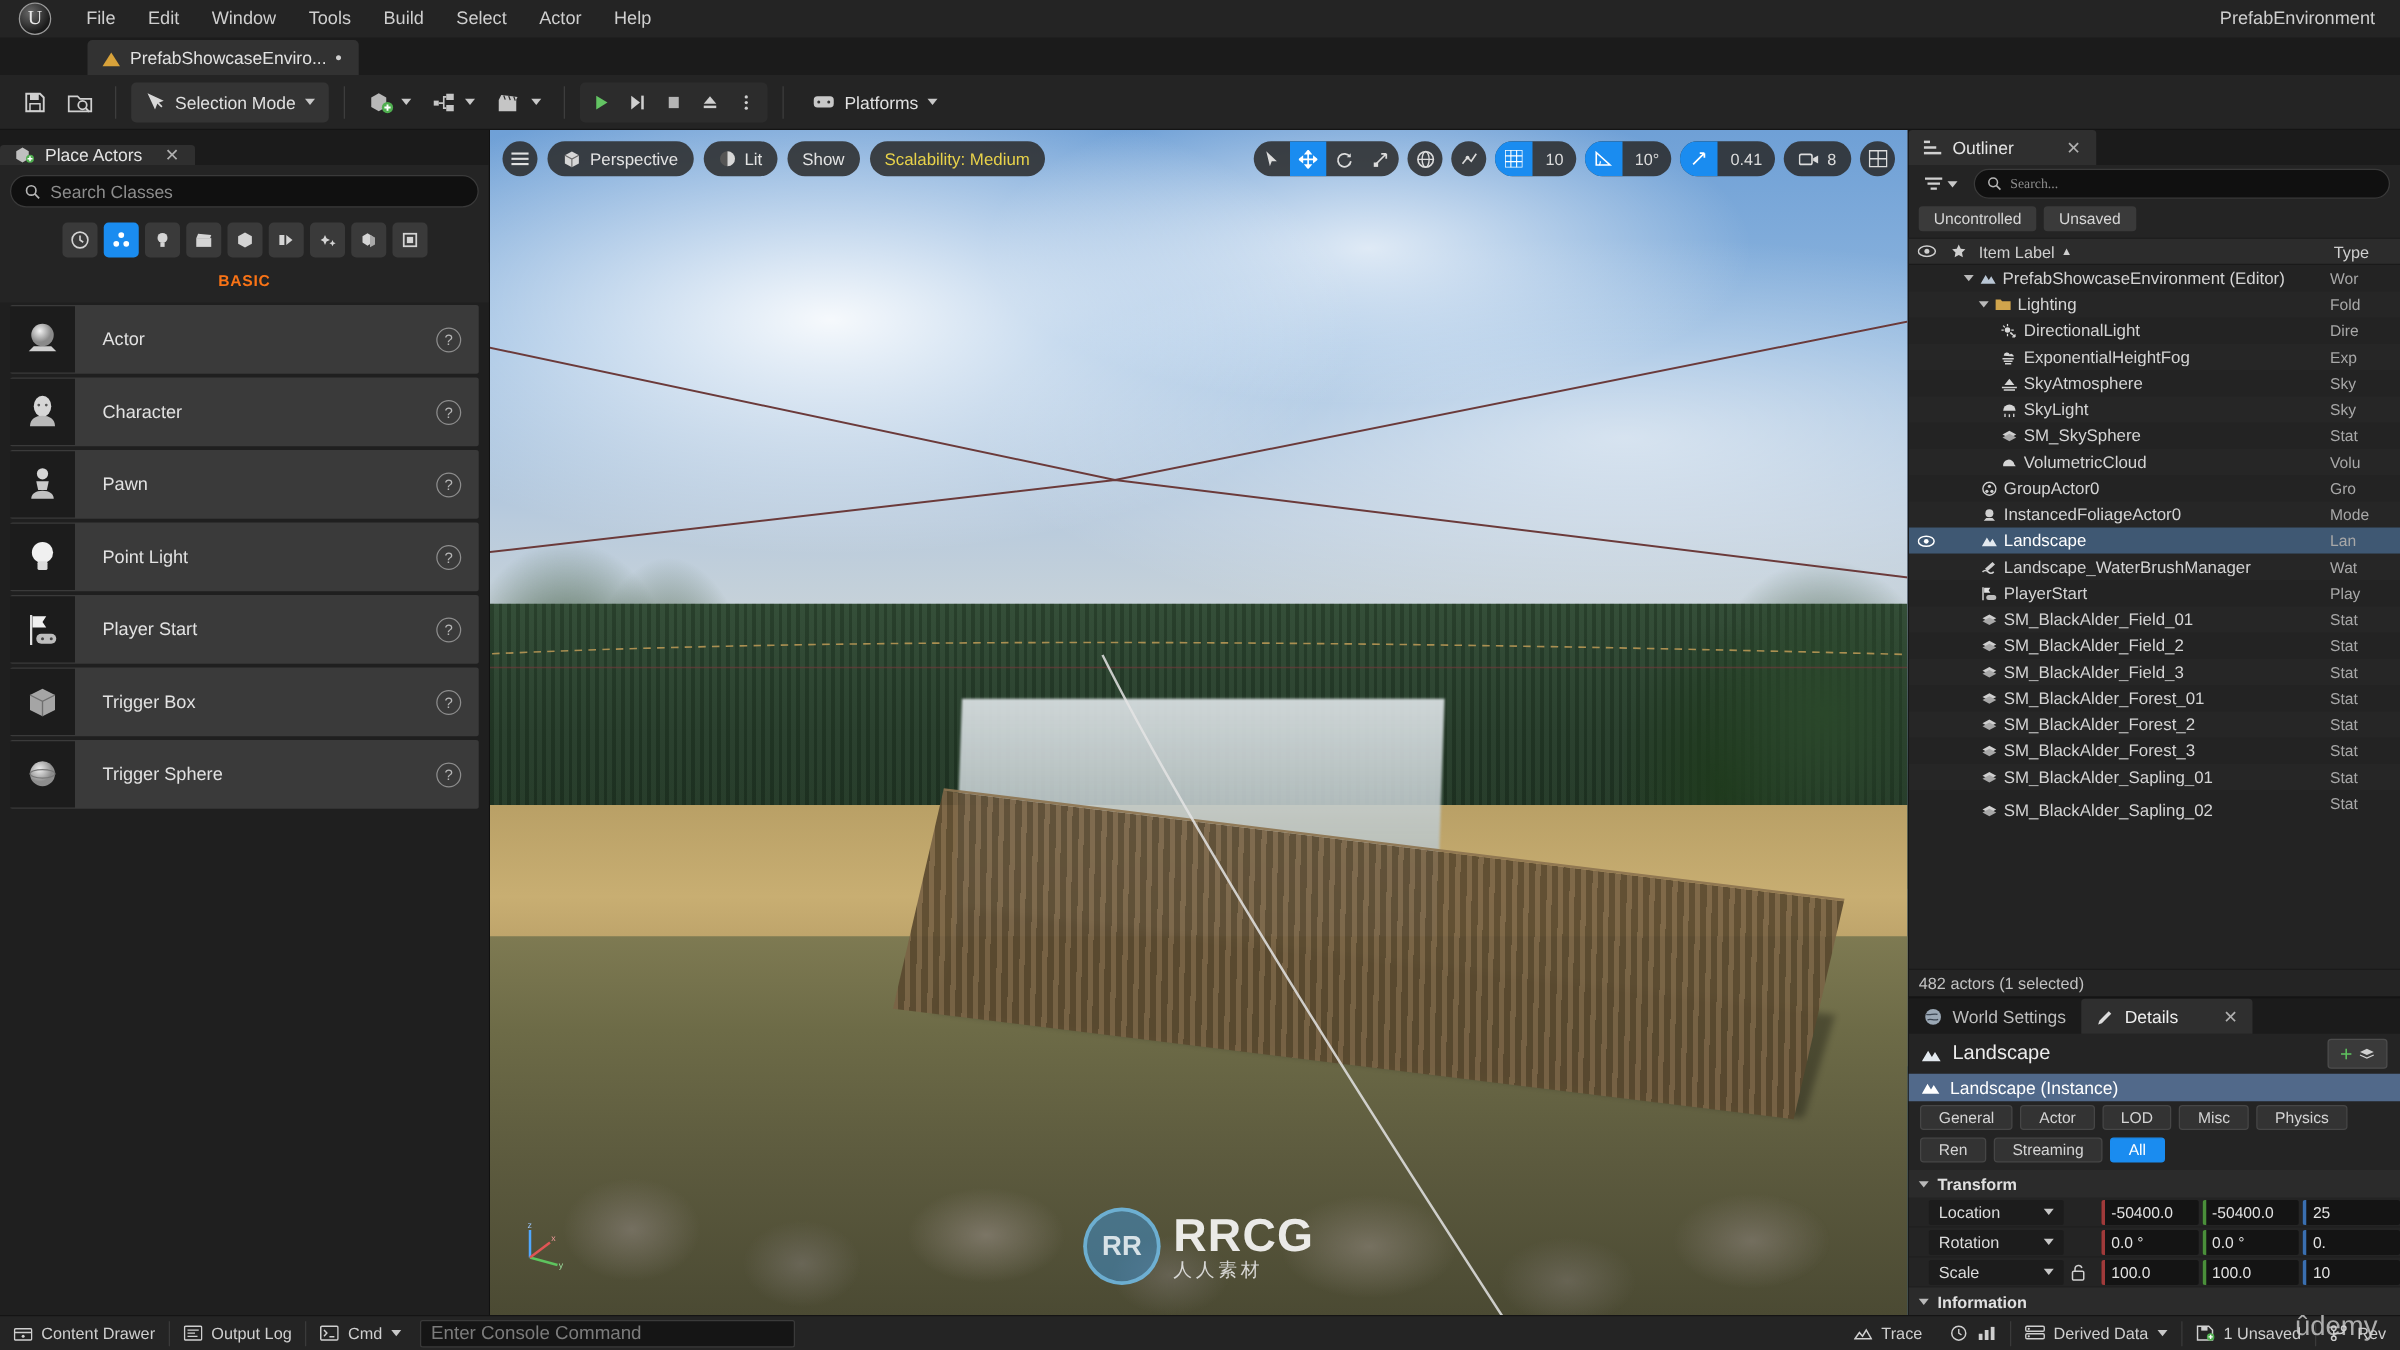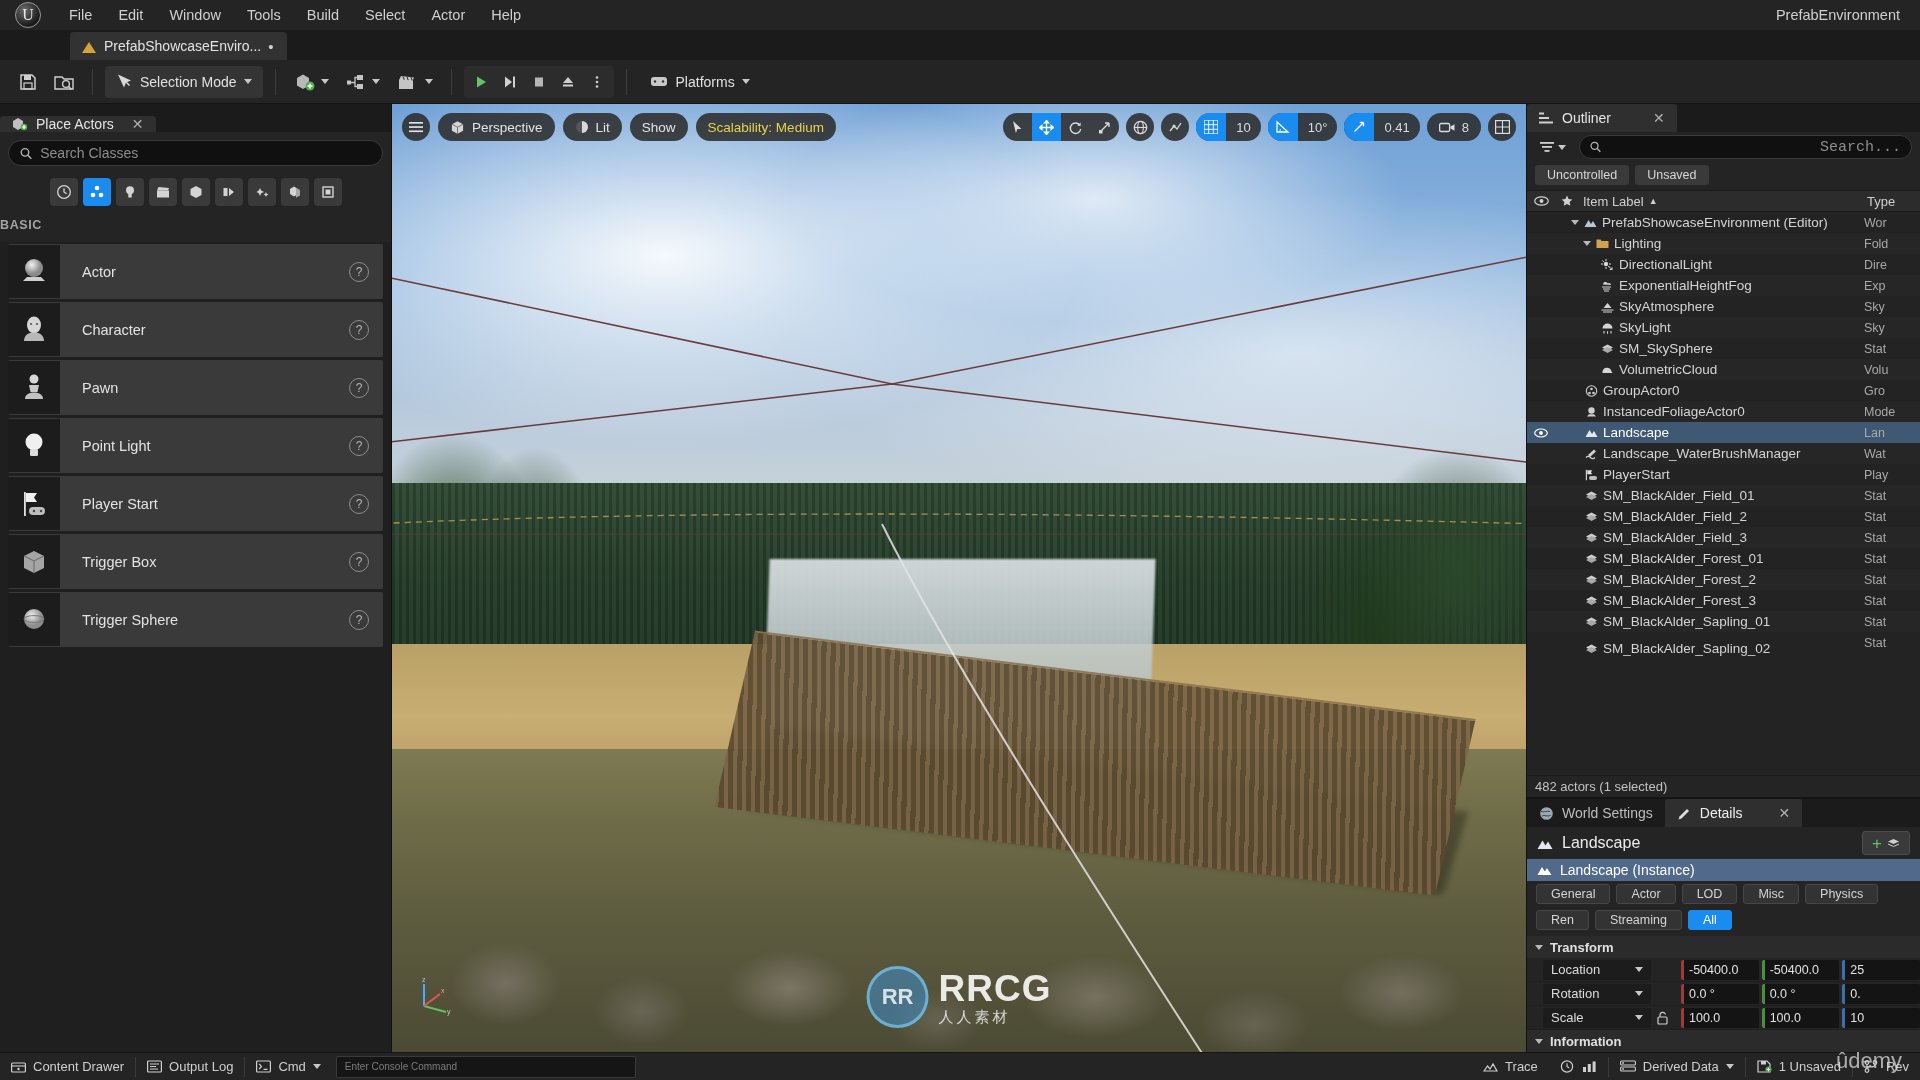--- a/index.html
+++ b/index.html
@@ -50,22 +50,22 @@
      font-size:14px; color:#e4e4e4; border-top-left-radius:3px;border-top-right-radius:3px;}
   .panel-tab .x{ font-size:14px; color:#b0b0b0; margin-left:10px;}
   .search-row{ margin:8px 8px 4px; height:26px; background:#101010; border:1px solid #3a3a3a;
      border-radius:13px; display:flex; align-items:center; gap:8px; padding:0 11px;}
   .search-row input{ background:transparent;border:none;outline:none;color:#d8d8d8;font-size:14px;
      font-family:"Liberation Sans",sans-serif; width:100%;}
   .search-row input::placeholder{ color:#8d8d8d;}
   .cat-row{ display:flex; justify-content:center; gap:5px; padding:8px 0 4px;}
   .cat{ width:28px;height:28px;border-radius:4px;background:#3a3a3a; display:flex;align-items:center;justify-content:center;}
   .cat.on{ background:#1a8cf0;}
-  .basic-hdr{ font-size:12.5px; font-weight:bold; letter-spacing:.6px;
-     color:#a3a3a3; padding:8px 0 10px; background:#242424;}
+  .basic-hdr{ text-align:center; font-size:12.5px; font-weight:bold; letter-spacing:.6px;
+     color:#f97316; padding:8px 0 10px; background:#242424;}
   .actor-list{ flex:1; overflow:hidden; background:#1f1f1f; padding-top:2px;}
   .actor-row{ height:55px; margin:0 8px 3px; background:#3a3a3a; border-radius:2px;
      display:flex; align-items:center; gap:0; }
   .actor-thumb{ width:52px;height:53px; background:#1c1c1c; display:flex;align-items:center;justify-content:center;flex:0 0 52px;}
   .actor-name{ flex:1; font-size:14.5px; color:#e2e2e2; padding-left:22px;}
   .helpdot{ width:20px;height:20px;border-radius:50%;border:1.3px solid #8d8d8d; color:#b5b5b5;
      font-size:12px; display:flex;align-items:center;justify-content:center; margin-right:14px;}
 
   
   .viewport{ flex:1; position:relative; overflow:hidden; background:#6f84a0;}
@@ -139,22 +139,22 @@
 
   
   .rightpanel{ width:394px; flex:0 0 394px; background:#242424; display:flex; flex-direction:column; border-left:1px solid #111;}
   .out-tabrow{ height:28px; display:flex; background:#1b1b1b;}
   .out-tab{ display:flex;align-items:center;gap:8px;padding:0 12px;background:#2f2f2f;font-size:14px;color:#e4e4e4;
      border-top-left-radius:3px;border-top-right-radius:3px;}
   .out-filter{ height:30px; display:flex; align-items:center; gap:8px; padding:4px 8px;}
   .funnel{ height:24px; display:flex;align-items:center;gap:4px; padding:0 5px; border-radius:3px;}
   .out-search{ flex:1; height:24px; background:#101010;border:1px solid #3a3a3a;border-radius:12px;
      display:flex;align-items:center;gap:7px;padding:0 10px;}
-  .out-search input{ background:transparent;border:none;outline:none;color:#d8d8d8;font-size:15px;width:100%;
-     font-family:Liberation Mono, monospace;text-align:right;}
+  .out-search input{ background:transparent;border:none;outline:none;color:#d8d8d8;font-size:11px;width:100%;
+     font-family:Liberation Serif, serif;}
   .out-search input::placeholder{color:#8d8d8d;}
   .chips{ display:flex; gap:6px; padding:3px 8px 5px;}
   .chip{ height:20px; padding:0 12px; background:#3a3a3a; border-radius:3px; font-size:12.5px;
      color:#d6d6d6; display:flex;align-items:center;}
   .out-head{ height:22px; display:flex; align-items:center; background:#2c2c2c; border-top:1px solid #1a1a1a;
      border-bottom:1px solid #1a1a1a; font-size:13px; color:#cfcfcf;}
   .out-head .c-eye{ width:28px; display:flex;justify-content:center;}
   .out-head .c-star{ width:24px; display:flex;justify-content:center;}
   .out-head .c-label{ flex:1; display:flex;align-items:center;gap:5px; padding-left:4px;}
   .out-head .c-type{ width:56px; padding-left:3px;}
@@ -201,21 +201,21 @@
   .vf::before{ content:""; position:absolute; left:0;top:0;bottom:0;width:3px;}
   .vf.x::before{background:#a03a3a;} .vf.y::before{background:#4a8f3a;} .vf.z::before{background:#3a6fb0;}
 
   
   .bottombar{ height:28px; flex:0 0 28px; background:#242424; display:flex; align-items:center;
      border-top:1px solid #141414; font-size:13px; color:#cfcfcf;}
   .bb-item{ height:28px; display:flex; align-items:center; gap:7px; padding:0 11px;}
   .bb-sep{ width:1px;height:20px;background:#3a3a3a;}
   .cmd-input{ height:22px; flex:0 0 300px; background:#151515; border:1px solid #3a3a3a; border-radius:2px;
      display:flex;align-items:center;padding:0 8px; margin-left:4px;}
-  .cmd-input input{ background:transparent;border:none;outline:none;color:#cfcfcf;font-size:10px;width:100%;
+  .cmd-input input{ background:transparent;border:none;outline:none;color:#cfcfcf;font-size:15px;width:100%;
      font-family:"Liberation Sans",sans-serif;}
   .cmd-input input::placeholder{ color:#7c7c7c;}
   .bb-right{ margin-left:auto; display:flex; align-items:center;}
   svg{ display:block; }
 </style>
 </head>
 <body>
 
 <div class="app">
 

